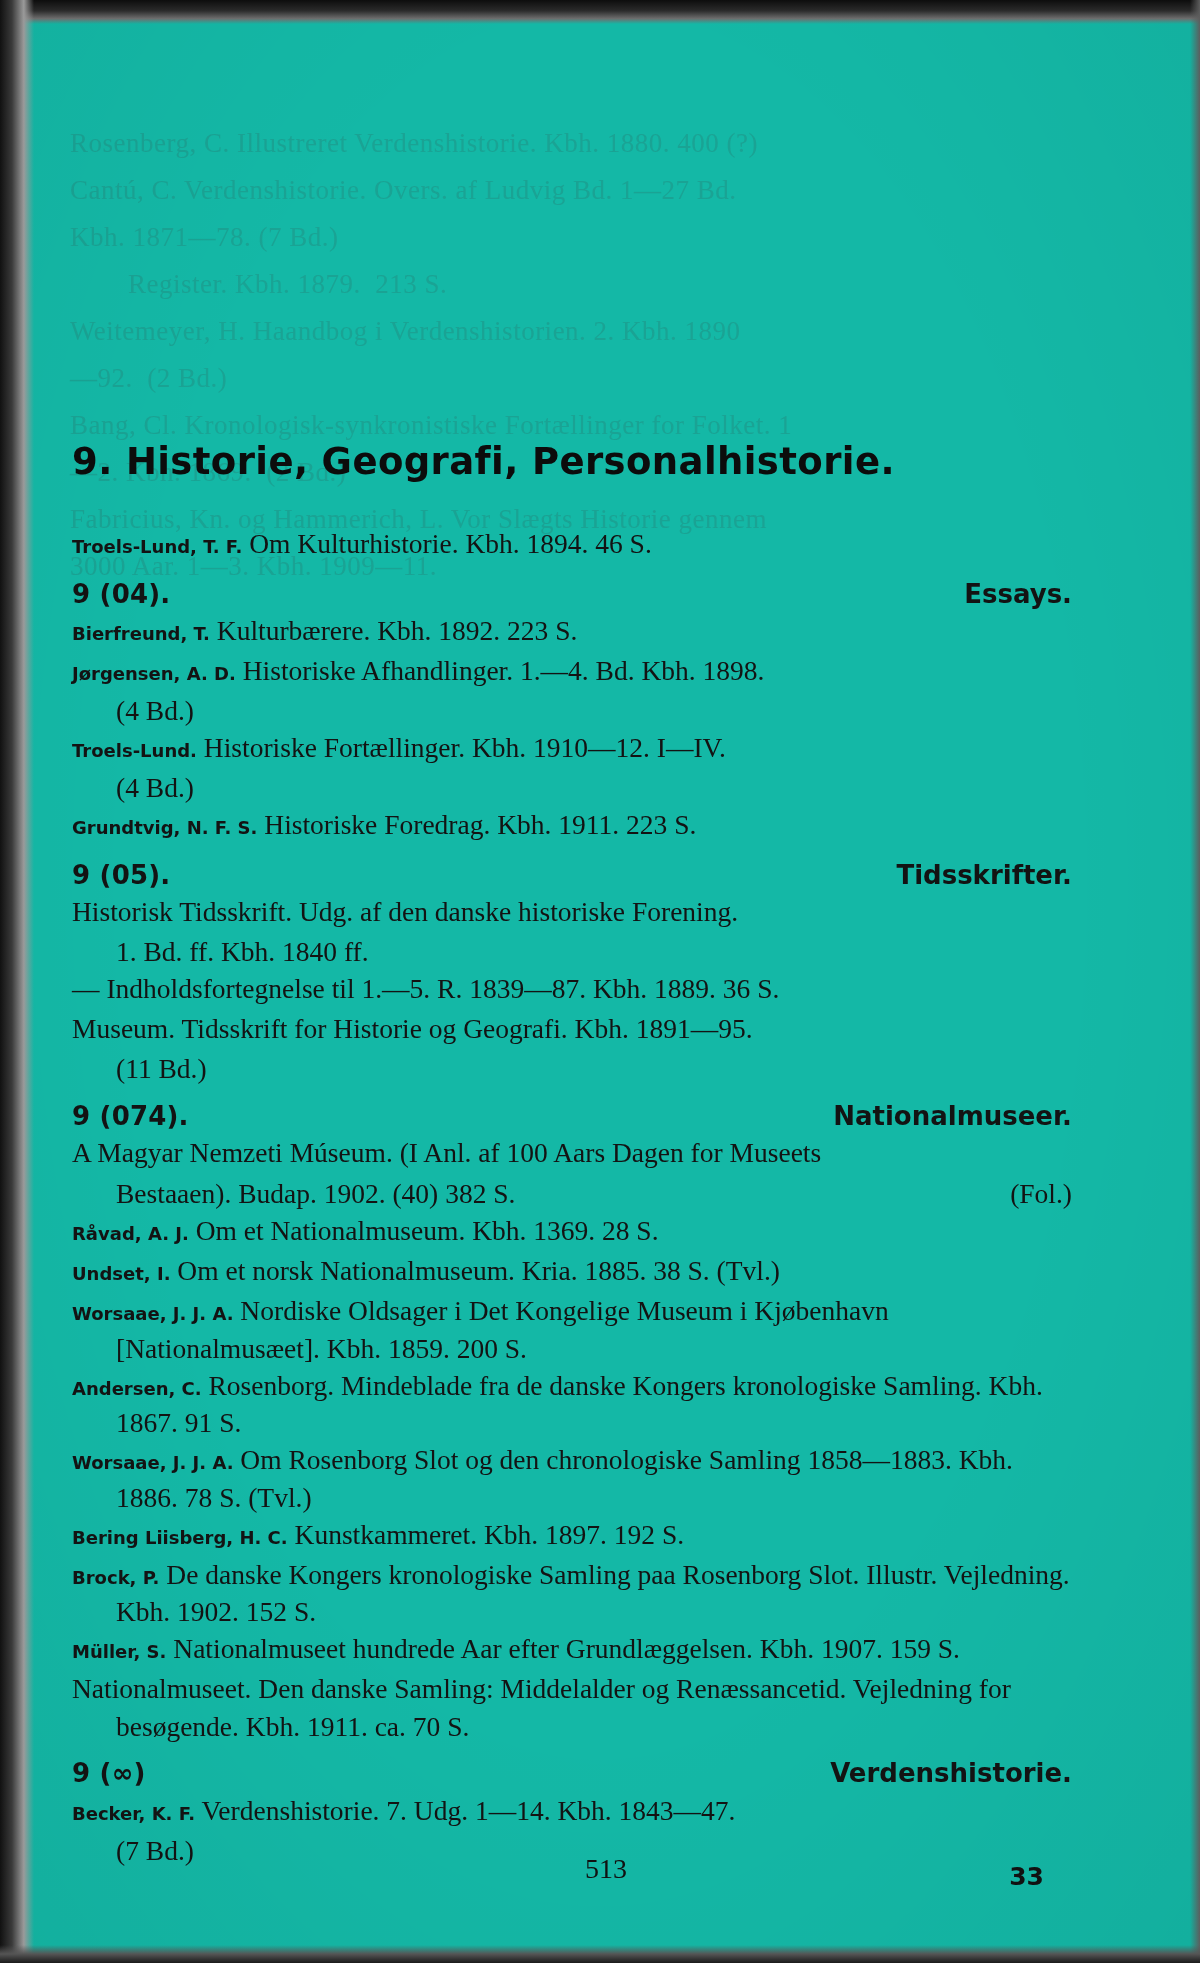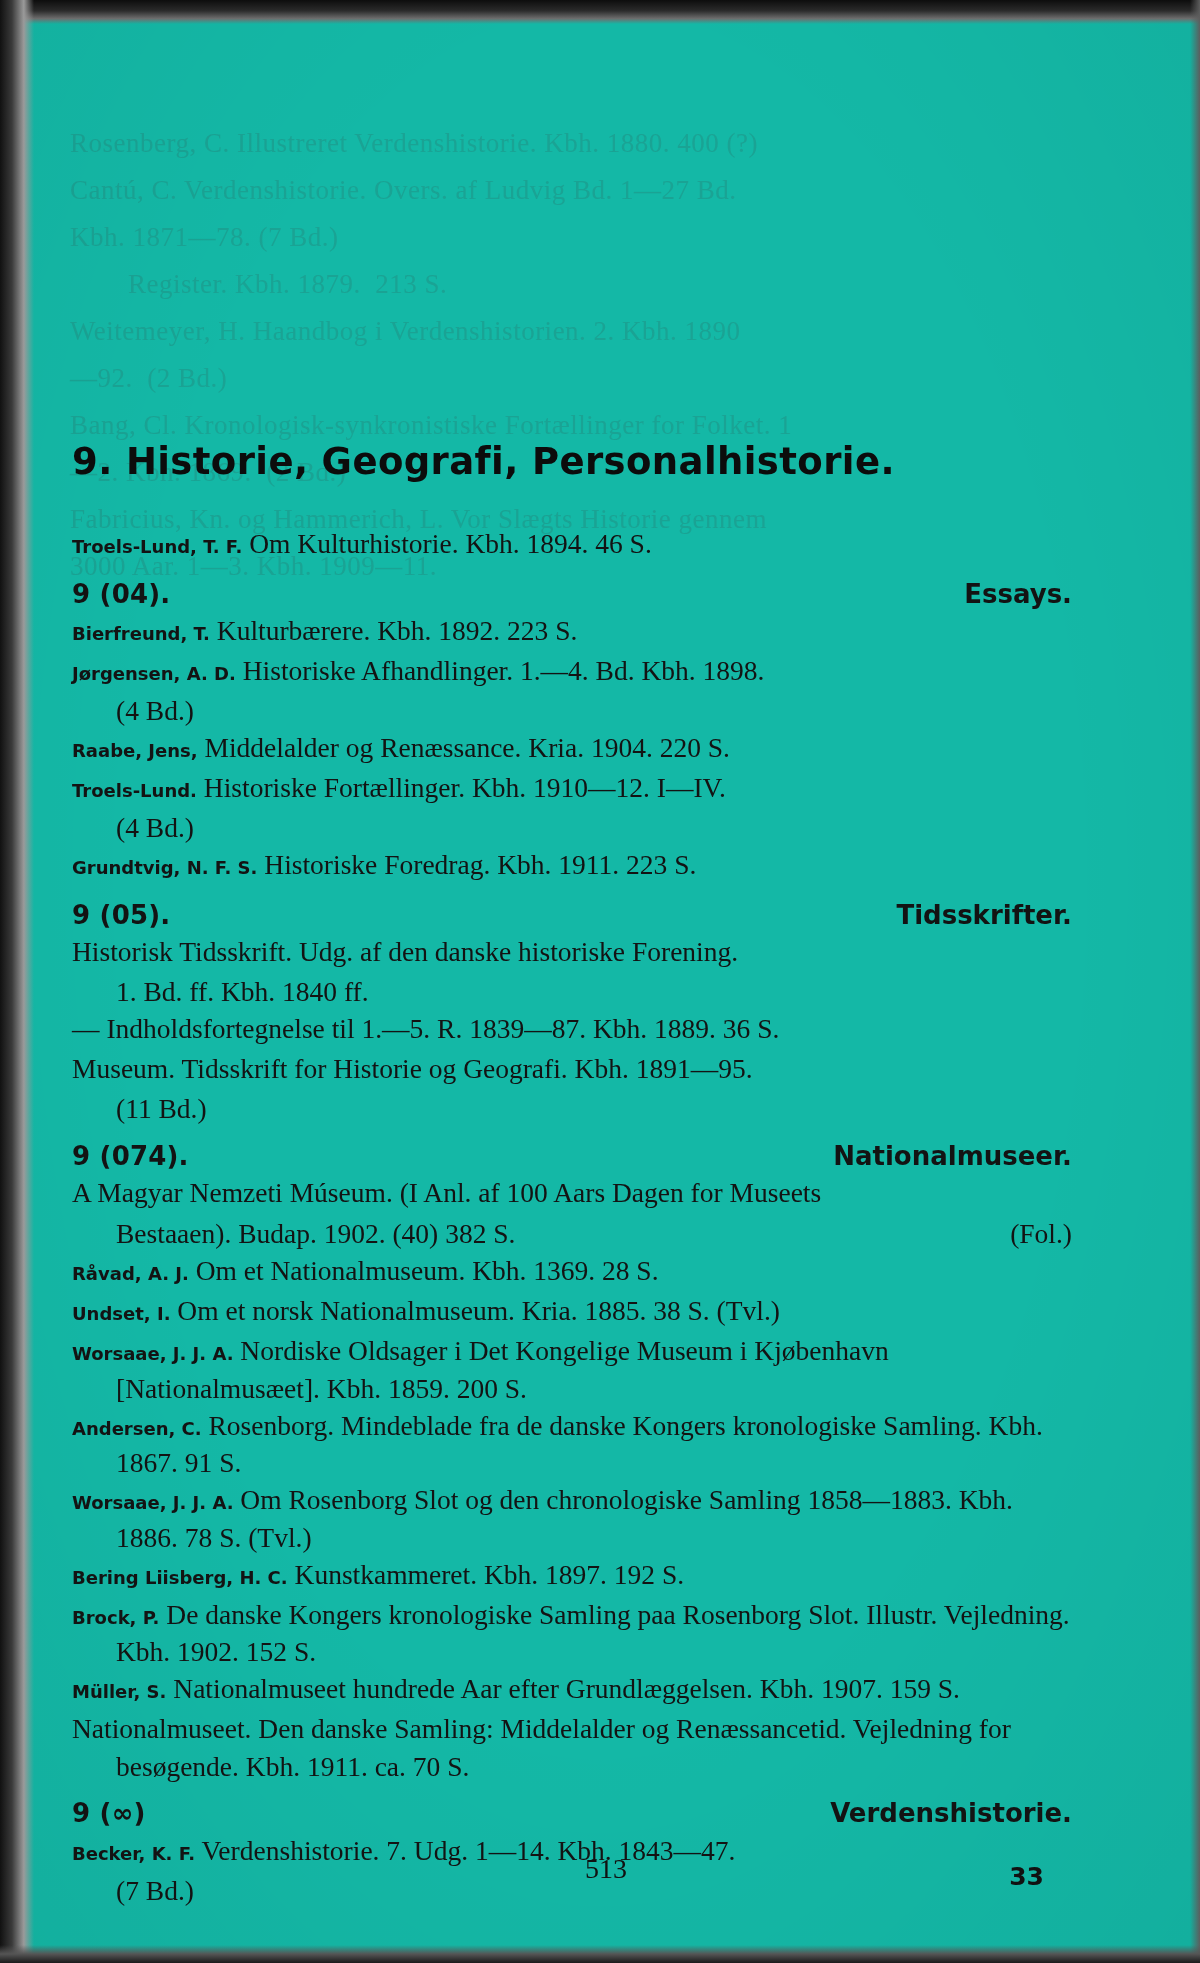--- a/index.html
+++ b/index.html
@@ -185,21 +185,20 @@
     <h1 class="section-title">9. Historie, Geografi, Personalhistorie.</h1>
     <div class="entries" id="entries-list">
         <div class="entry"><span class="bold">Troels-Lund, T. F.</span><span> Om Kulturhistorie. Kbh. 1894. 46 S.</span></div>
         <div class="class-row">
           <span class="class-num">9 (04).</span>
           <span class="class-label">Essays.</span>
         </div>
         <div class="entry"><span class="bold">Bierfreund, T.</span><span> Kulturbærere. Kbh. 1892. 223 S.</span></div>
         <div class="entry"><span class="bold">Jørgensen, A. D.</span><span> Historiske Afhandlinger. 1.—4. Bd. Kbh. 1898.</span></div>
         <div class="entry indent-sub">(4 Bd.)</div>
-        <div class="entry"><span class="bold">Raabe, Jens,</span><span> Middelalder og Renæssance. Kria. 1904. 220 S.</span></div>
         <div class="entry"><span class="bold">Troels-Lund.</span><span> Historiske Fortællinger. Kbh. 1910—12. I—IV.</span></div>
         <div class="entry indent-sub">(4 Bd.)</div>
         <div class="entry"><span class="bold">Grundtvig, N. F. S.</span><span> Historiske Foredrag. Kbh. 1911. 223 S.</span></div>
         <div class="class-row">
           <span class="class-num">9 (05).</span>
           <span class="class-label">Tidsskrifter.</span>
         </div>
         <div class="entry"><span class="bold"></span><span>Historisk Tidsskrift. Udg. af den danske historiske Forening.</span></div>
         <div class="entry indent-sub">1. Bd. ff. Kbh. 1840 ff.</div>
         <div class="entry"><span class="bold"></span><span>— Indholdsfortegnelse til 1.—5. R. 1839—87. Kbh. 1889. 36 S.</span></div>

